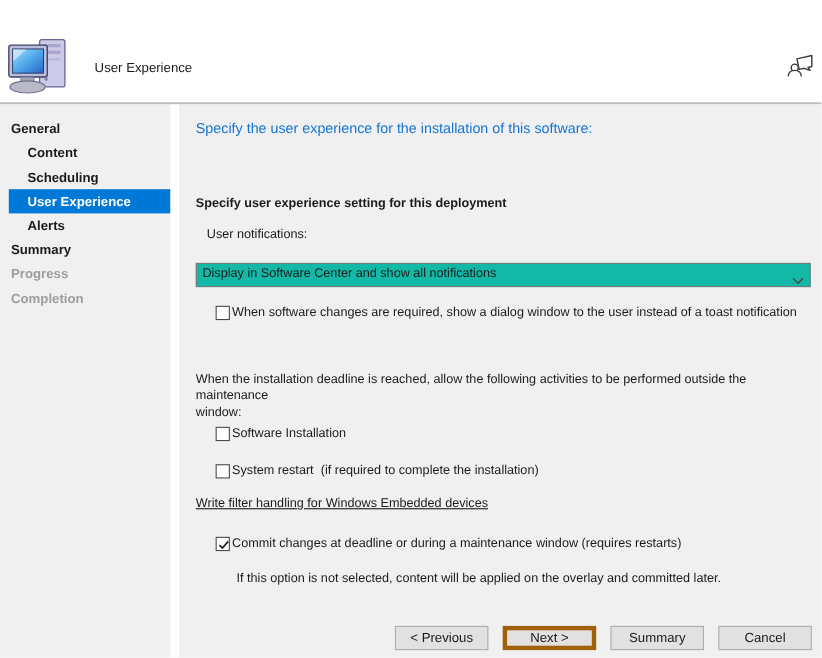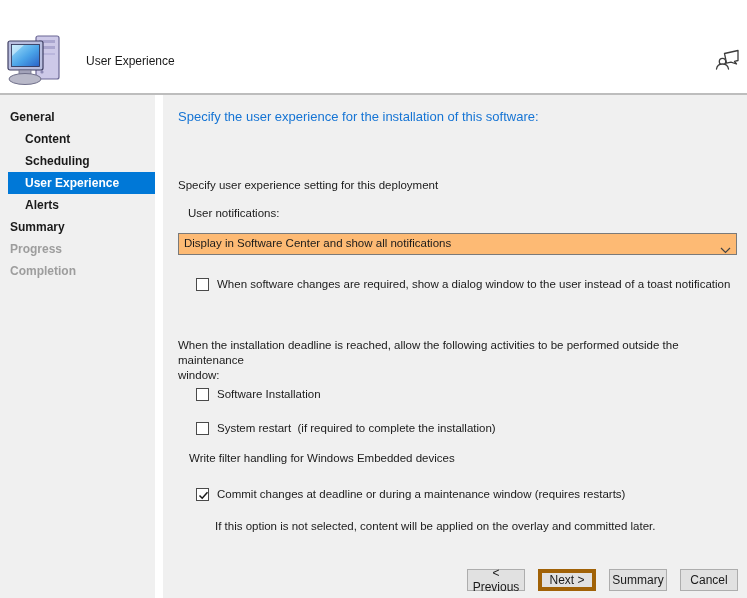--- a/index.html
+++ b/index.html
@@ -26,40 +26,40 @@
   .main{position:absolute;left:163px;top:0;width:584px;height:503px;background:#f0f0f0;}
   
   .nav-item{height:22px;line-height:22px;margin-left:8px;padding-left:2px;
             font-size:12px;font-weight:700;color:#1a1a1a;white-space:nowrap;cursor:default;}
   .nav-item.lvl1{padding-left:17px;}
   .nav-item.selected{background:#0078d7;color:#ffffff;}
   .nav-item.disabled{color:#9d9d9d;}
   
   .heading{position:absolute;left:15px;top:14px;font-size:13px;color:#1574d4;}
   .txt{font-size:11.5px;color:#1b1b1b;white-space:pre-line;}
-  .intro{position:absolute;left:15px;top:84px;}
+  .intro{position:absolute;left:15px;top:84px;font-weight:bold;}
   .notif-label{position:absolute;left:25px;top:112px;}
-  .dropdown{position:absolute;left:15px;top:138px;width:559px;height:22px;
-            background:#fdba74;border:1px solid #7a7a7a;cursor:default;}
+  .dropdown{position:absolute;left:15px;top:144px;width:559px;height:22px;
+            background:#14b8a6;border:1px solid #7a7a7a;cursor:default;}
   .dropdown .dd-text{position:absolute;left:5px;top:3px;font-size:11.5px;color:#1b1b1b;white-space:nowrap;}
   .dropdown .dd-chevron{position:absolute;right:5px;top:6px;}
   .cb-row{position:absolute;display:flex;align-items:flex-start;}
   .cb-box{width:13px;height:13px;background:#ffffff;border:1px solid #4a4a4a;flex:none;margin-top:1px;position:relative;}
   .cb-box svg{position:absolute;left:0px;top:0px;}
-  .cb-label{margin-left:8px;font-size:11.5px;color:#1b1b1b;white-space:pre-wrap;line-height:15px;}
+  .cb-label{margin-left:2px;font-size:11.5px;color:#1b1b1b;white-space:pre-wrap;line-height:15px;}
   .row-dialog{left:33px;top:182px;width:545px;}
   .row-sw{left:33px;top:292px;}
   .row-restart{left:33px;top:326px;}
   .row-commit{left:33px;top:392px;width:540px;}
   .para-deadline{position:absolute;left:15px;top:243px;width:562px;line-height:15px;}
-  .write-filter{position:absolute;left:26px;top:357px;}
+  .write-filter{position:absolute;left:15px;top:357px;text-decoration:underline;}
   .commit-note{position:absolute;left:52px;top:425px;}
   
   .btn-row{position:absolute;right:9px;top:474px;display:flex;gap:13px;}
-  .btn{width:58px;height:22px;background:#e1e1e1;border:1px solid #adadad;
+  .btn{width:85px;height:22px;background:#e1e1e1;border:1px solid #adadad;
        font-family:"Liberation Sans","DejaVu Sans",sans-serif;font-size:12px;color:#1a1a1a;
        display:flex;align-items:center;justify-content:center;cursor:pointer;padding:0;}
   .btn.focused{border:4px solid #a16207;}
 </style>
 </head>
 <body>
 
 <div class="window">
 
 

